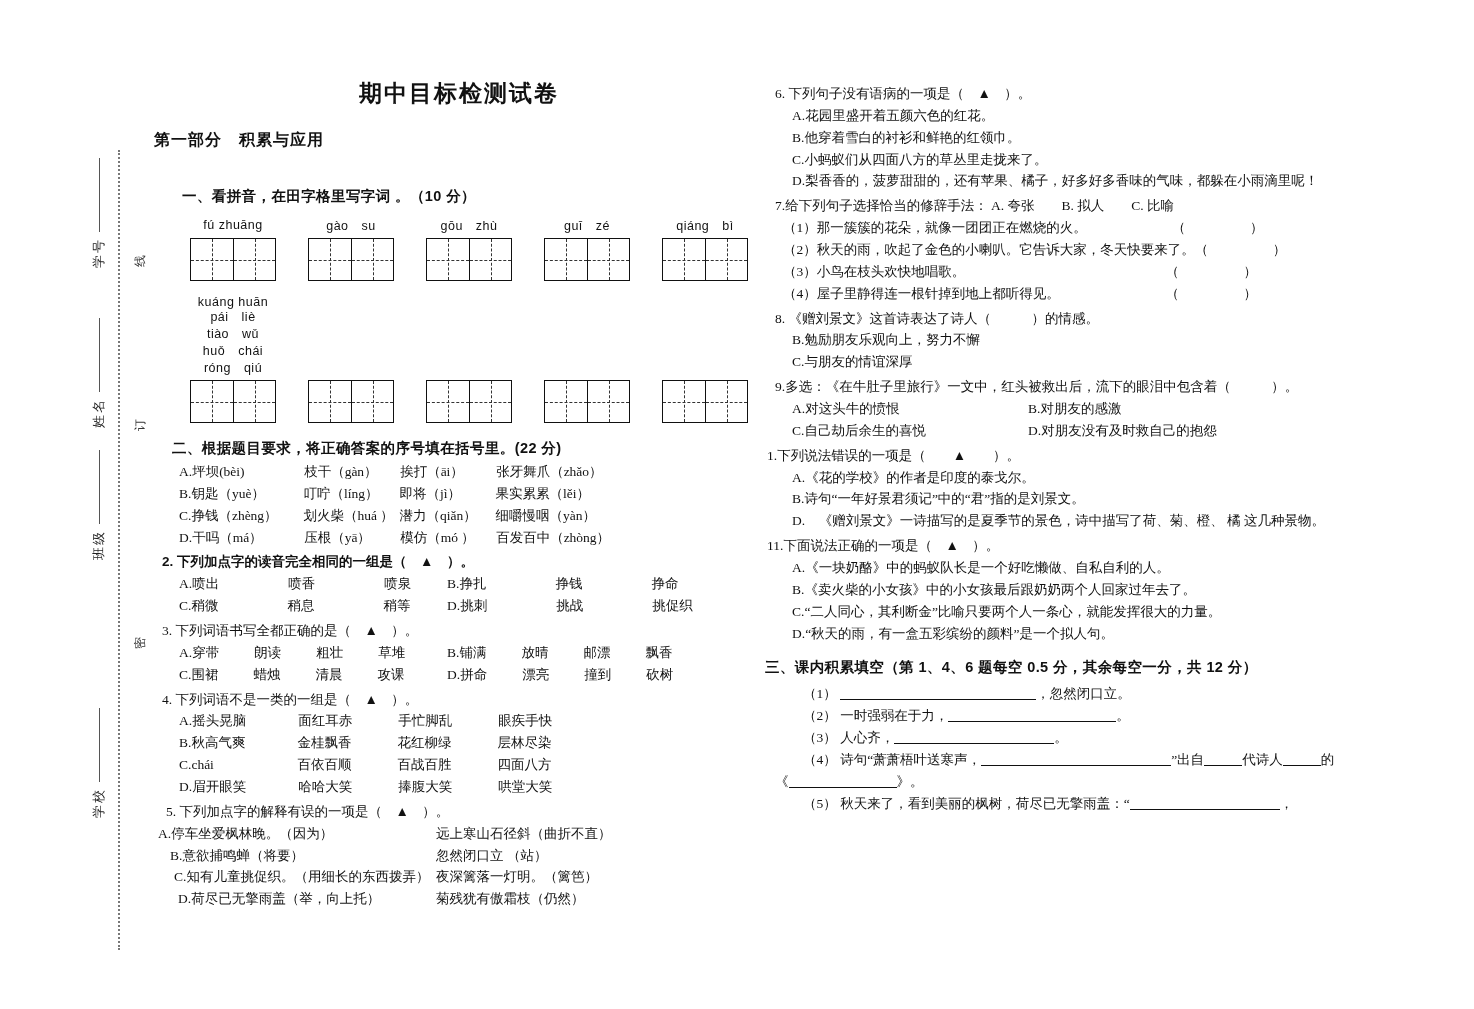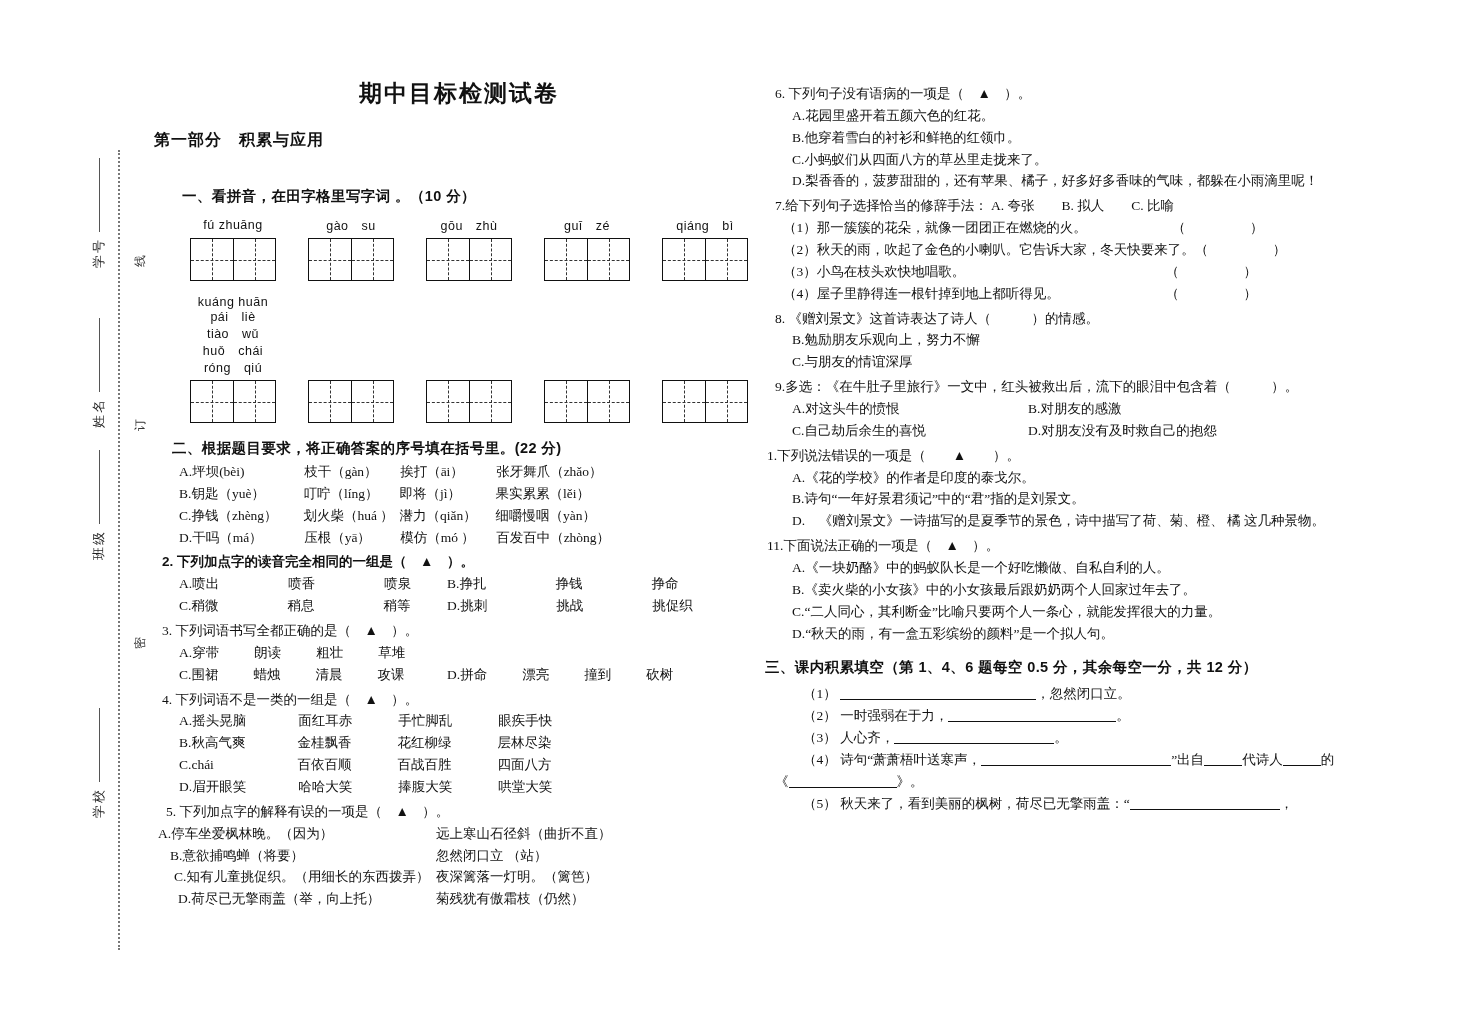--- a/index.html
+++ b/index.html
@@ -326,20 +326,21 @@
         <div class="c1"><span class="lbl">C.</span><span class="w4">稍微</span><span class="w4">稍息</span><span>稍等</span></div>
         <div class="c2"><span class="lbl">D.</span><span class="w4">挑刺</span><span class="w4">挑战</span><span>挑促织</span></div>
       </div>
     </div>
 
     <div class="q left-ind">
       <div class="q-stem"><span class="qnum">3.</span>
         <span>下列词语书写全都正确的是（　▲　）。</span></div>
       <div class="opt colgrid2">
         <div class="c1"><span class="lbl">A.</span><span class="w4" style="width:62px">穿带</span><span class="w4" style="width:62px">朗读</span><span class="w4" style="width:62px">粗壮</span><span>草堆</span></div>
+        <div class="c2"><span class="lbl">B.</span><span class="w4" style="width:62px">铺满</span><span class="w4" style="width:62px">放晴</span><span class="w4" style="width:62px">邮漂</span><span>飘香</span></div>
       </div>
       <div class="opt colgrid2">
         <div class="c1"><span class="lbl">C.</span><span class="w4" style="width:62px">围裙</span><span class="w4" style="width:62px">蜡烛</span><span class="w4" style="width:62px">清晨</span><span>攻课</span></div>
         <div class="c2"><span class="lbl">D.</span><span class="w4" style="width:62px">拼命</span><span class="w4" style="width:62px">漂亮</span><span class="w4" style="width:62px">撞到</span><span>砍树</span></div>
       </div>
     </div>
 
     <div class="q left-ind">
       <div class="q-stem"><span class="qnum">4.</span>
         <span>下列词语不是一类的一组是（　▲　）。</span></div>

